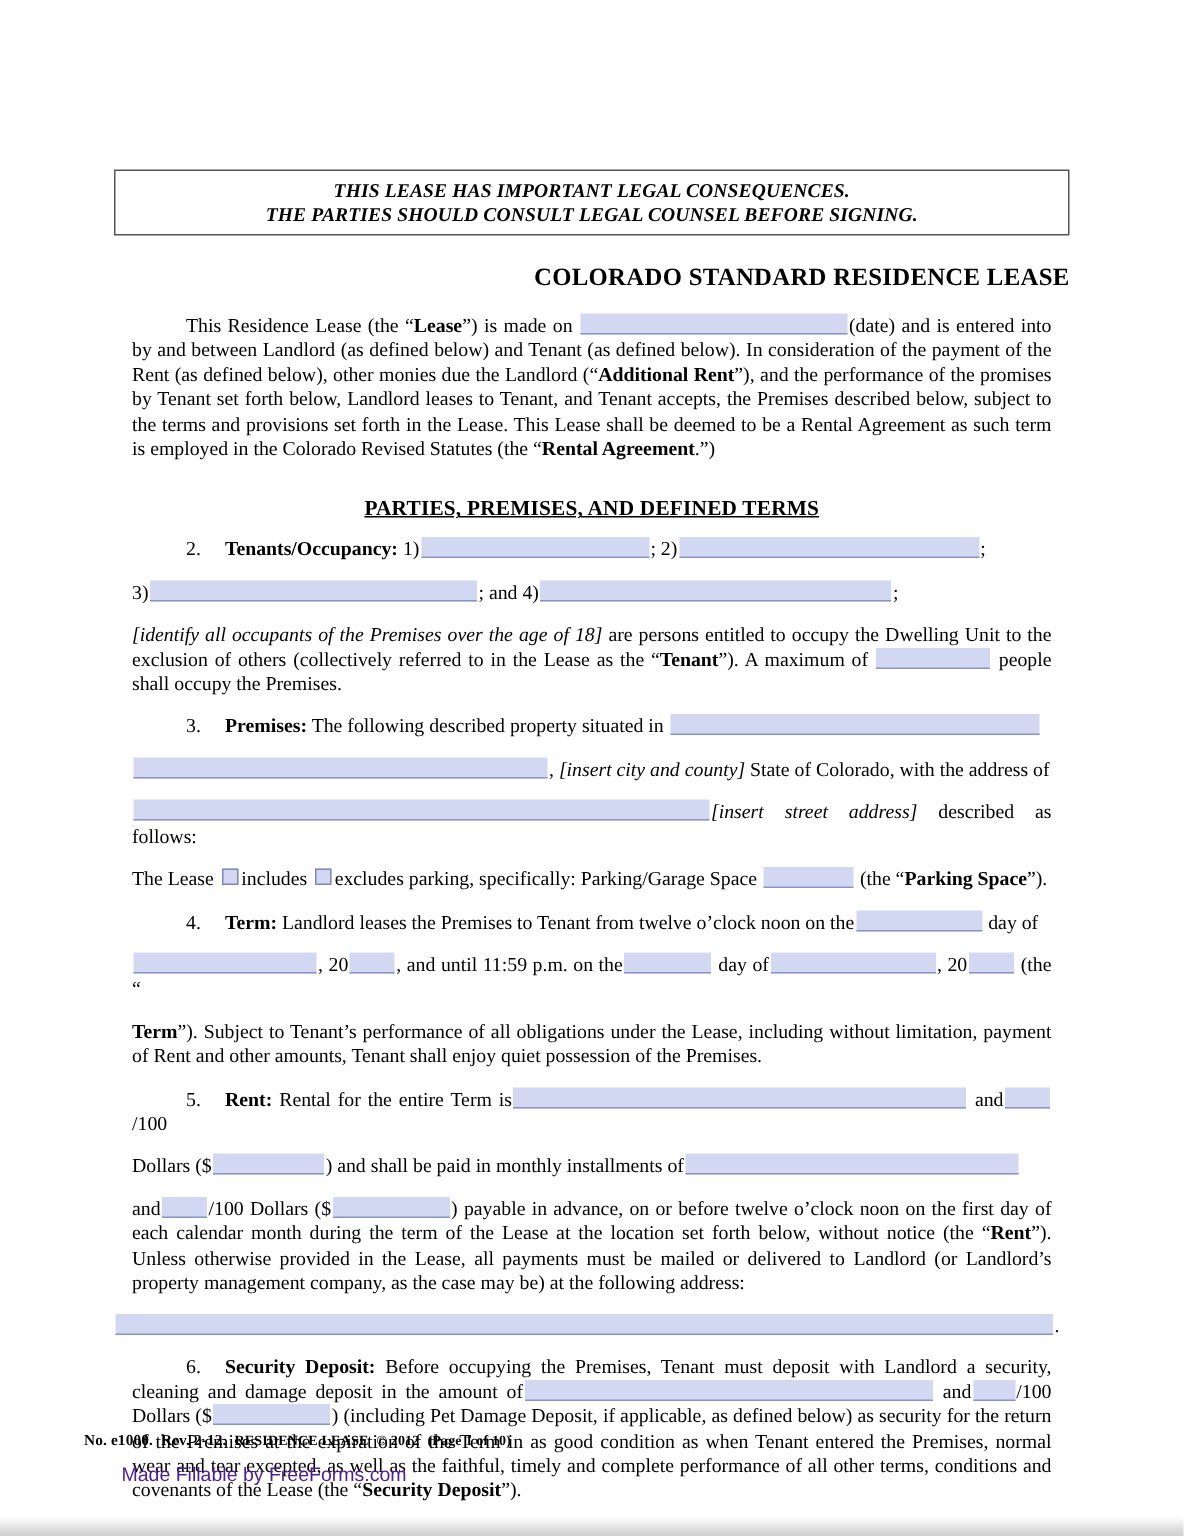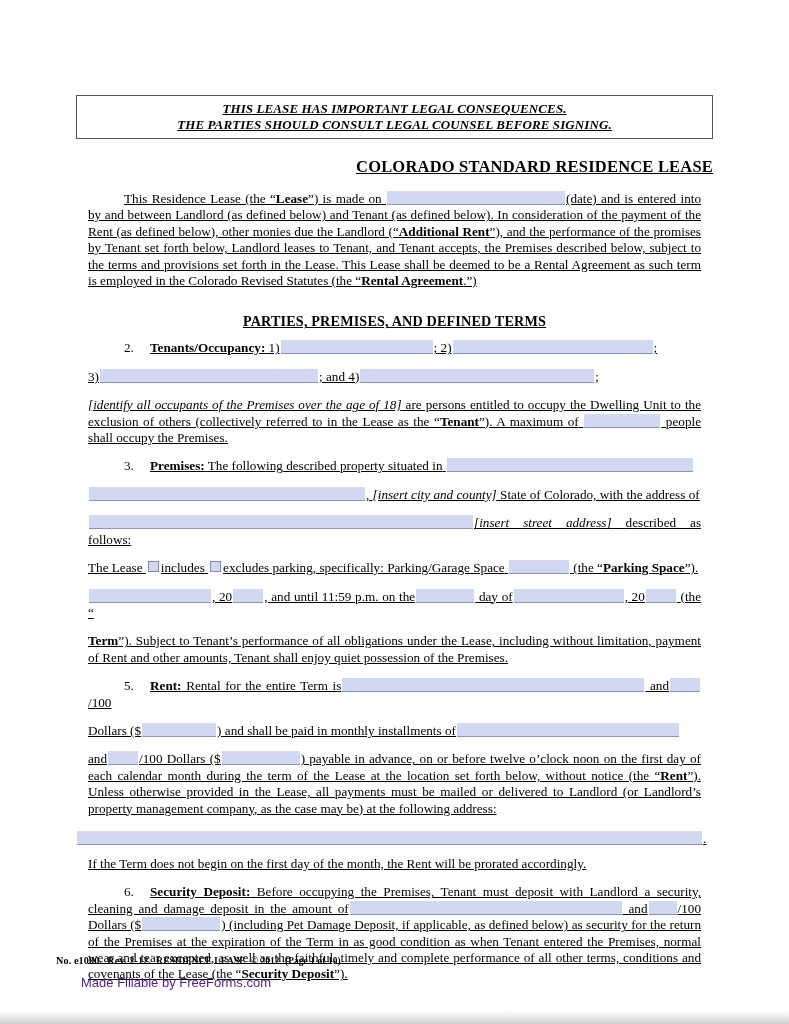--- a/index.html
+++ b/index.html
@@ -26,23 +26,22 @@
     position: absolute;
     left: 0;
     top: 1010px;
     width: 789px;
     height: 14px;
     background: linear-gradient(to bottom, #ffffff 0%, #f2f2f2 35%, #dcdcdc 70%, #cfcfcf 100%);
   }
   .content {
     position: absolute;
     left: 76px;
-    top: 95px;
+    top: 113px;
     width: 637px;
-    text-decoration: underline;
   }
 
   
   .warning-box {
     border: 1px solid #555555;
     padding: 5px 6px 6px 6px;
     text-align: center;
     font-style: italic;
     font-weight: bold;
     font-size: 13.0px;
@@ -242,20 +241,25 @@
       <span>described as follows:</span>
     </p>
     <p class="body">
       <span>The Lease</span>
       <span class="cbx"></span><span>includes</span>
       <span class="cbx"></span><span>excludes parking, specifically: Parking/Garage Space</span>
       <span class="fld" style="width:60px"></span>
       <span>(the “</span><b>Parking Space</b><span>”).</span>
     </p>
 
+    <p class="body gap">
+      <span class="ti"></span><span class="num">4.</span><b>Term:</b>
+      <span>Landlord leases the Premises to Tenant from twelve o’clock noon on the</span><span class="fld" style="width:84px"></span>
+      <span>day of</span>
+    </p>
     <p class="body">
       <span class="fld" style="width:122px"></span><span>, 20</span><span class="fld" style="width:30px"></span><span>, and until 11:59 p.m. on the</span><span class="fld" style="width:58px"></span>
       <span>day of</span><span class="fld" style="width:110px"></span><span>, 20</span><span class="fld" style="width:30px"></span>
       <span>(the “</span>
     </p>
     <p class="body">
       <b>Term</b><span>”). Subject to Tenant’s performance of all obligations under the Lease, including without limitation, payment of Rent and other amounts, Tenant shall enjoy quiet possession of the Premises.</span>
     </p>
 
     <p class="body gap">
@@ -265,21 +269,20 @@
     </p>
     <p class="body">
       <span>Dollars ($</span><span class="fld" style="width:74px"></span><span>) and shall be paid in monthly installments of</span><span class="fld" style="width:222px"></span>
     </p>
     <p class="body">
       <span>and</span><span class="fld" style="width:30px"></span><span>/100 Dollars ($</span><span class="fld" style="width:78px"></span><span>) payable in advance, on or before twelve o’clock noon on the first day of each calendar month during the term of the Lease at the location set forth below, without notice (the “</span><b>Rent</b><span>”). Unless otherwise provided in the Lease, all payments must be mailed or delivered to Landlord (or Landlord’s property management company, as the case may be) at the following address:</span>
     </p>
     <div style="position:relative; margin-top:7px;">
       <span class="fld" style="width:625px"></span><span style="font-size:13.2px;">.</span>
     </div>
-    <p class="body" style="margin-top:9px;">If the Term does not begin on the first day of the month, the Rent will be prorated accordingly.</p>
 
     <p class="body gap">
       <span class="ti"></span><span class="num">6.</span><b>Security Deposit:</b>
       <span>Before occupying the Premises, Tenant must deposit with Landlord a security, cleaning and damage deposit in the amount of</span><span class="fld" style="width:272px"></span>
       <span>and</span><span class="fld" style="width:28px"></span><span>/100</span>
       <span>Dollars ($</span><span class="fld" style="width:78px"></span><span>) (including Pet Damage Deposit, if applicable, as defined below) as security for the return of the Premises at the expiration of the Term in as good condition as when Tenant entered the Premises, normal wear and tear excepted, as well as the faithful, timely and complete performance of all other terms, conditions and covenants of the Lease (the “</span><b>Security Deposit</b><span>”).</span>
     </p>
 
   </div>
 

